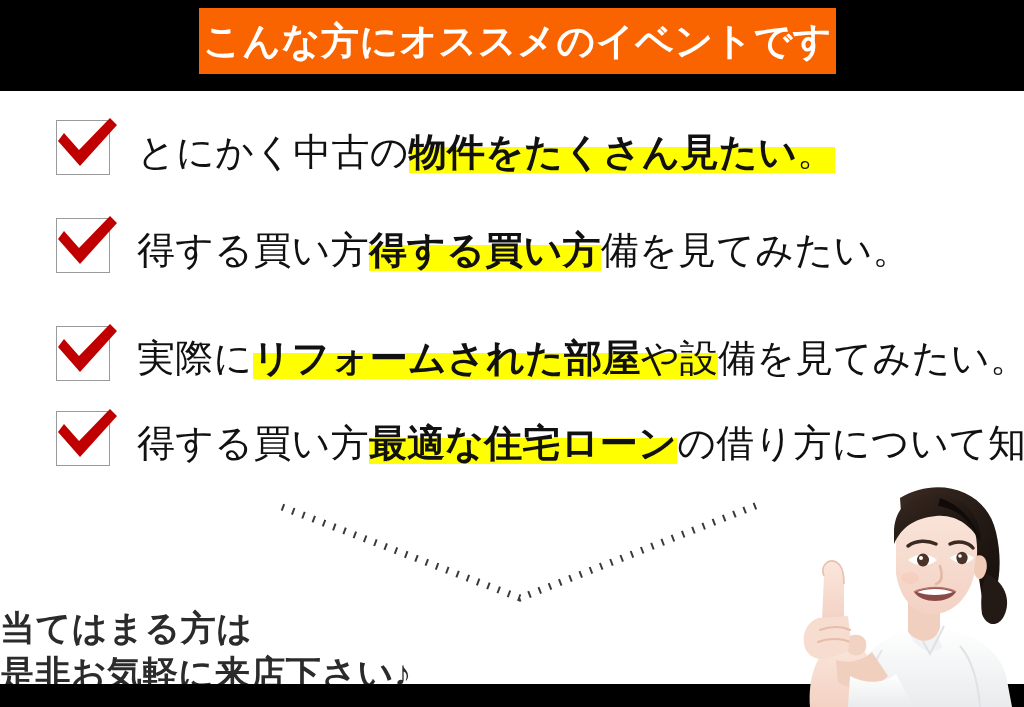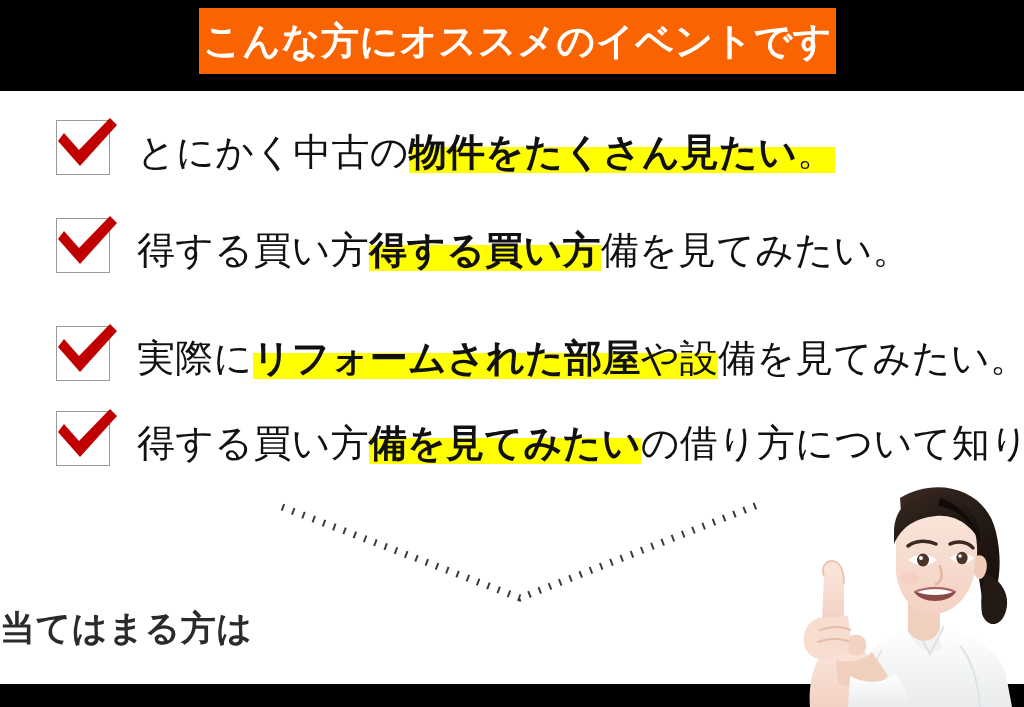--- a/index.html
+++ b/index.html
@@ -190,31 +190,32 @@
       </div>
       <div class="row-text"><span>実際に</span><span class="hl">リフォームされた部屋</span><span class="hl-plain">や設</span><span>備を見てみたい。</span></div>
     </div>
 
     <div class="check-row r3">
       <div class="checkbox">
         <svg viewBox="0 0 68 66" xmlns="http://www.w3.org/2000/svg">
           <path d="M5 27 L11 19 L26 36 L57 4 L64 11 L27 52 Z" fill="#c00000"></path>
         </svg>
       </div>
-      <div class="row-text"><span>得する買い方</span><span class="hl">備を見てみたい</span><span>の借り方について知りたい。</span></div>
+      <div class="row-text"><span>得する買い方</span><span class="hl">最適な住宅ローン</span><span>の借り方について知りたい。</span></div>
     </div>
 
   </div>
 
   <svg class="chevron" viewBox="0 0 500 115" xmlns="http://www.w3.org/2000/svg">
     <polyline points="12,12 250,103 488,10" fill="none" stroke="#3a3a3a" stroke-width="7" stroke-dasharray="2 9" stroke-linecap="butt"></polyline>
   </svg>
 
   <div class="cta">
     <span class="cta-line">当てはまる方は</span>
+    <span class="cta-line">是非お気軽に来店下さい♪</span>
   </div>
 
   <div class="bottom-band"></div>
 
   <div class="woman">
     <svg width="234" height="237" viewBox="0 0 234 237" xmlns="http://www.w3.org/2000/svg">
       <defs>
         <linearGradient id="skin" x1="0" y1="0" x2="0" y2="1">
           <stop offset="0%" stop-color="#fbe6dc"></stop>
           <stop offset="100%" stop-color="#f3d2c4"></stop>

